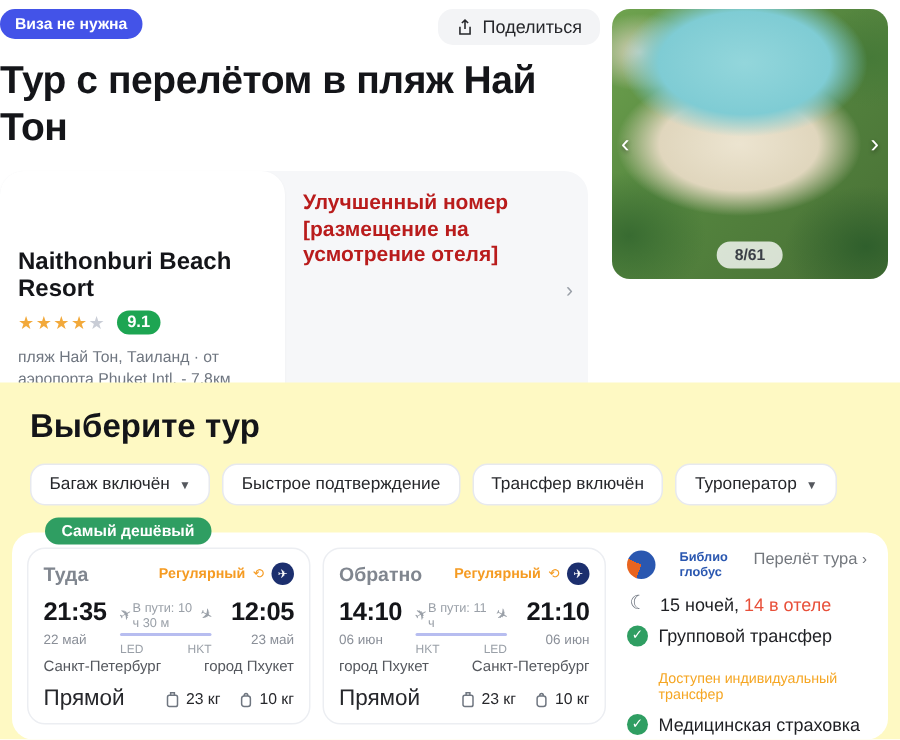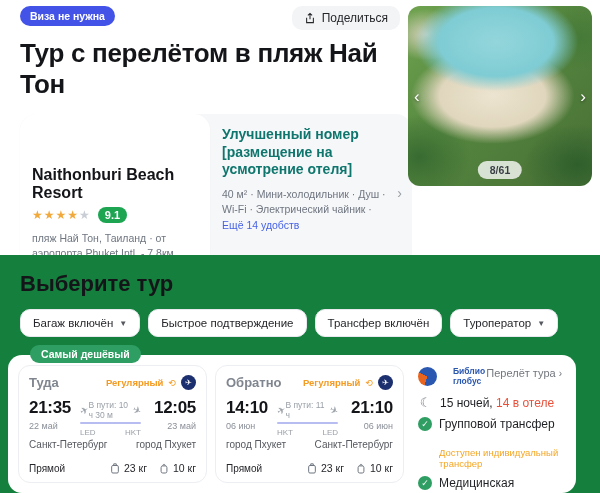--- a/index.html
+++ b/index.html
@@ -1,21 +1,21 @@
 <!DOCTYPE html>
 <html><head>
 <meta charset="utf-8">
 <style>
   * { margin:0; padding:0; box-sizing:border-box; }
   html,body { width:600px; height:493px; }
   body {
     font-family:"Liberation Sans","DejaVu Sans",sans-serif;
     background:#ffffff; color:#1c1d21; position:relative; overflow:hidden;
   }
-  .left-col { width:402px; padding:6px 0 0 20px; }
+  .left-col { width:402px; padding:6px 0 0 0; }
 
   
   .badge-row { display:flex; align-items:flex-start; justify-content:space-between; padding-right:2px; }
   .visa-badge { background:#4353e8; color:#fff; font-size:10.5px; font-weight:bold;
     padding:4px 10px; border-radius:11px; }
   .share-btn { display:inline-flex; align-items:center; gap:6px; background:#f3f4f6;
     border:none; border-radius:10px; padding:5px 12px; font-size:12px; color:#26272b;
     font-family:inherit; cursor:pointer; }
   .share-btn svg { width:12px; height:13px; stroke:#26272b; stroke-width:1.4; fill:none; }
   .page-title { font-size:26px; font-weight:800; letter-spacing:-0.3px; margin-top:8px; color:#141519; }
@@ -27,21 +27,21 @@
     box-shadow:0 1px 2px rgba(20,20,40,0.04); }
   .hotel-name { font-size:16px; font-weight:800; color:#141519;margin-top:40px; }
   .stars-row { display:flex; align-items:center; gap:7px; margin-top:5px; }
   .stars { font-size:12px; letter-spacing:1px; }
   .stars .filled { color:#f2a93b; }
   .stars .empty { color:#c9cdd6; }
   .rating-badge { background:#1da552; color:#fff; font-size:11px; font-weight:bold;
     border-radius:9px; padding:2px 7px; }
   .hotel-loc { margin-top:8px; font-size:10.5px; line-height:1.45; color:#6f7680; }
   .room-part { flex:1; padding:12px 26px 10px 12px; position:relative; }
-  .room-title { font-size:14px; font-weight:800; line-height:1.25; color:#0f766e; }
+  .room-title { font-size:14px; font-weight:800; line-height:1.25; color:#b91c1c; }
   .room-chevron { position:absolute; right:10px; top:50%; transform:translateY(-50%);
     color:#9aa0a8; font-size:14px; cursor:pointer; }
   .room-amen { margin-top:8px; font-size:10.5px; line-height:1.5; color:#6f7680; }
   .room-amen .more { color:#4763e4; cursor:pointer; }
 
   
   .trip-grid { margin-top:16px; display:grid; grid-template-columns:186px 1fr;
     row-gap:14px; padding-left:12px; width:392px; }
   .trip-item { display:flex; align-items:center; gap:10px; font-size:12.5px; color:#26272b; }
   .trip-item.full { grid-column:1 / span 2; }
@@ -63,21 +63,21 @@
       linear-gradient(135deg, #6fa34f, #55863f 45%, #486f35); }
   .ph-nav { position:absolute; top:50%; transform:translateY(-50%); color:#ffffff;
     font-size:17px; line-height:1; cursor:pointer; text-shadow:0 1px 3px rgba(0,0,0,.45); }
   .ph-prev { left:6px; } .ph-next { right:6px; }
   .ph-counter { position:absolute; bottom:7px; left:50%; transform:translateX(-50%);
     background:rgba(255,255,255,0.78); color:#3a3f46; font-size:10.5px; font-weight:bold;
     padding:3px 12px; border-radius:11px; }
 
   
   .tours-section { position:absolute; left:0; top:255px; width:600px; height:238px;
-    background:#15803d; padding:16px 24px 0 8px; }
+    background:#fef9c3; padding:16px 8px 0 8px; }
   .tours-heading { font-size:22px; font-weight:800; color:#141519; margin-left:12px; }
   .chips-row { display:flex; gap:8px; margin:12px 0 0 12px; }
   .chip { background:#ffffff; border:1px solid #e7e9ee; border-radius:10px; padding:7px 12px;
     font-size:11.5px; color:#26272b; display:inline-flex; align-items:center; gap:6px; cursor:pointer; }
   .chip .chev { font-size:8px; color:#55585e; }
 
   
   .tour-card { position:relative; margin-top:18px; background:#ffffff; border-radius:14px;
     padding:10px 10px 10px 10px; display:flex; gap:8px; height:138px; }
   .cheapest-badge { position:absolute; top:-10px; left:22px; background:#2f9e62; color:#fff;
@@ -100,21 +100,21 @@
   .rt-mid { flex:1; margin:2px 5px 0 5px; }
   .planes { display:flex; justify-content:space-between; align-items:center; }
   .plane { color:#9aa0a8; font-size:10px; }
   .plane.takeoff { transform:rotate(-28deg); }
   .plane.land { transform:rotate(28deg); }
   .dur { font-size:8.5px; color:#9aa0a8; }
   .rt-line { height:2px; background:#b7bdf0; border-radius:2px; margin-top:2px; }
   .codes { display:flex; justify-content:space-between; font-size:8px; color:#9aa0a8; margin-top:4px; }
   .cities { display:flex; justify-content:space-between; font-size:10px; color:#55585e; margin-top:2px; }
   .fc-foot { margin-top:auto; display:flex; justify-content:space-between; align-items:center; }
-  .fc-stops { font-size:10px; color:#26272b; }
+  .fc-stops { font-size:15px; color:#26272b; }
   .bags { display:flex; align-items:center; gap:4px; font-size:10.5px; color:#26272b; }
   .bags svg { width:10px; height:12px; stroke:#6f7680; stroke-width:1.2; fill:none; }
   .bag-sep { width:4px; }
 
   
   .offer-panel { flex:1; padding:2px 4px 0 6px; display:flex; flex-direction:column; }
   .op-head { display:flex; justify-content:space-between; align-items:flex-start; }
   .op-brand { display:flex; align-items:center; gap:16px; }
   .op-logo { width:19px; height:19px; border-radius:50%;
     background:conic-gradient(from 200deg, #e8641f 0 95deg, #2a57b0 95deg 360deg); }
@@ -150,21 +150,20 @@
       <div class="hotel-name">Naithonburi Beach Resort</div>
       <div class="stars-row">
         <span class="stars"><span class="filled">★★★★</span><span class="empty">★</span></span>
         <span class="rating-badge">9.1</span>
       </div>
       <div class="hotel-loc">пляж Най Тон, Таиланд · от аэропорта Phuket Intl. - 7.8км</div>
     </div>
     <div class="room-part">
       <div class="room-title">Улучшенный номер [размещение на усмотрение отеля]</div>
       <span class="room-chevron">›</span>
-      <div class="room-amen"><span>40 м² · Мини-холодильник · Душ · Wi-Fi · Электрический чайник · </span><span class="more">Ещё 14 удобств</span></div>
     </div>
   </div>
 
   <div class="trip-grid">
     <div class="trip-item">
       <span class="tico">
           <svg viewBox="0 0 16 16">
             <rect x="2" y="3" width="12" height="11" rx="2"></rect>
             <path d="M5 1.5 V4 M11 1.5 V4 M2 6.5 H14"></path>
           </svg>

